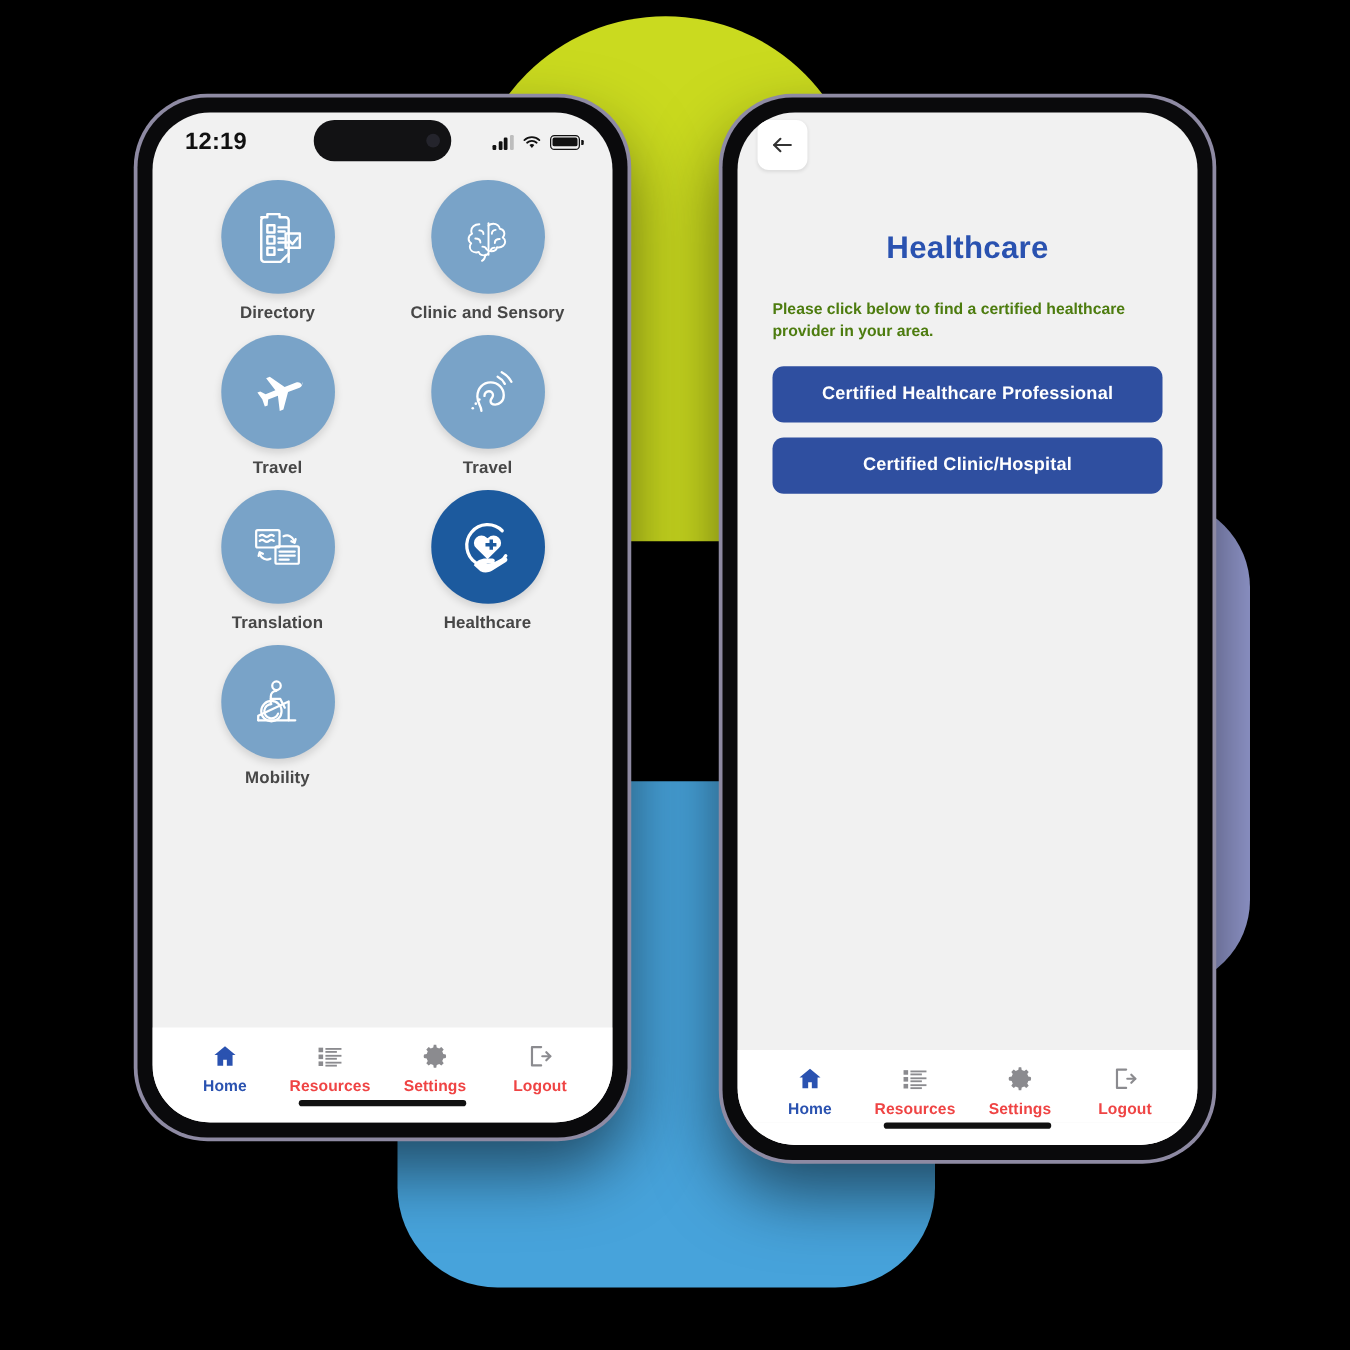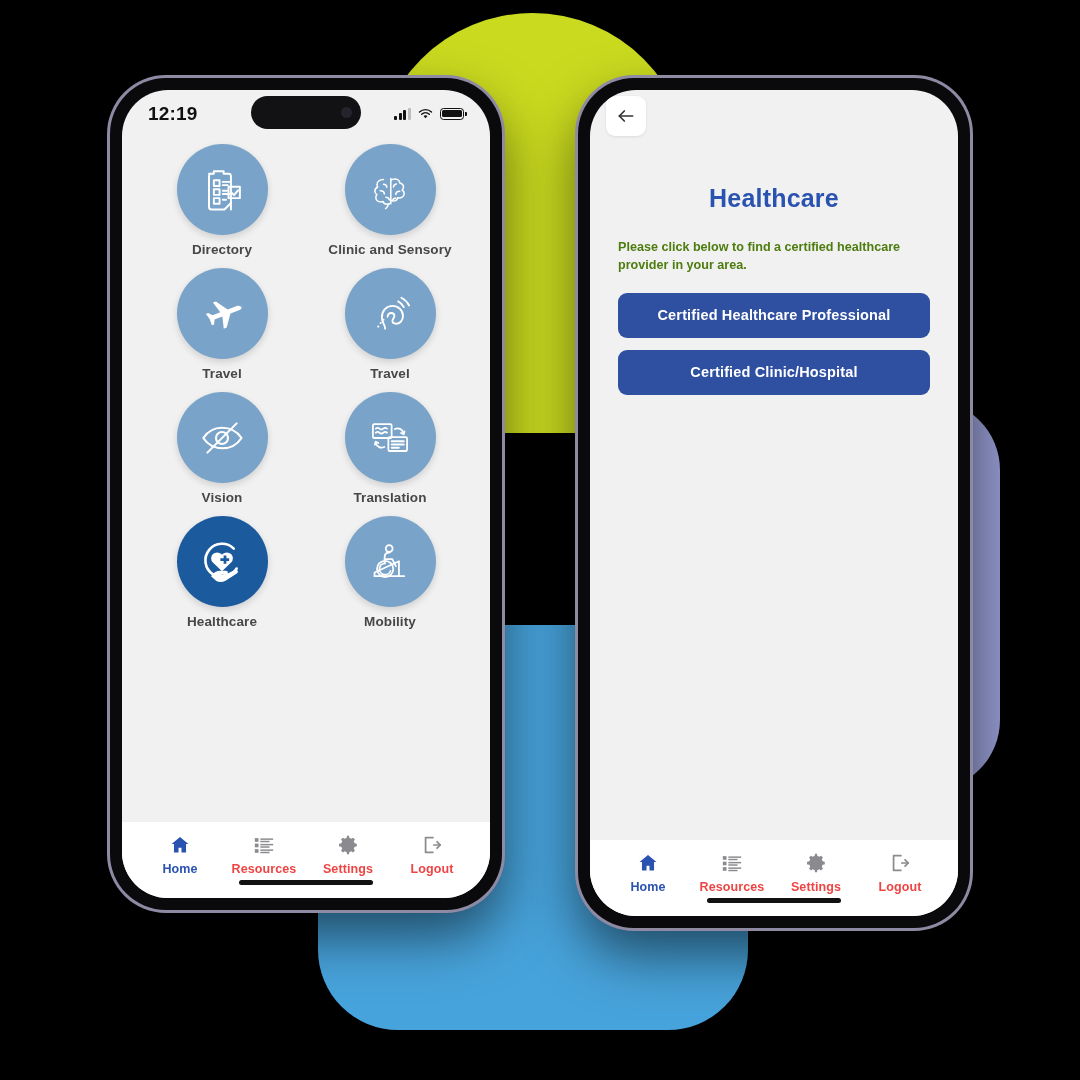--- a/index.html
+++ b/index.html
@@ -179,30 +179,20 @@
                 <path d="M26 50c0-5-4-7-4-14 0-8 5.6-14 13-14s13 5.6 13 12.6c0 6-4.4 9.4-8.4 9.4-3 0-4.6-1.6-4.6-3.6 0-2.4 2.4-3.2 2.4-5.8 0-2.2-1.8-3.8-4-3.8-2.6 0-4.4 2-4.4 4.6"></path>
                 <path d="M42 16.5a16 16 0 0 1 7 7M46 12a22 22 0 0 1 9.5 9.5"></path>
                 <circle cx="24" cy="39" r="1.3" fill="#fff" stroke="none"></circle>
                 <circle cx="20.5" cy="43" r="1.3" fill="#fff" stroke="none"></circle>
                 <circle cx="17.5" cy="47.5" r="1.3" fill="#fff" stroke="none"></circle>
               </svg>
             </div>
             <div class="tile-label">Travel</div>
           </div>
 
-          <div class="tile">
-            <div class="circ">
-              <svg viewBox="0 0 64 64" fill="none" stroke="#fff" stroke-width="2.6" stroke-linecap="round" stroke-linejoin="round">
-                <path d="M9 32c5.5-8.4 13.6-12.6 23-12.6S50.5 23.6 56 32c-5.5 8.4-13.6 12.6-23 12.6S14.5 40.4 9 32z"></path>
-                <circle cx="32" cy="32" r="7.4"></circle>
-                <path d="M14 50 50 14"></path>
-              </svg>
-            </div>
-            <div class="tile-label">Vision</div>
-          </div>
 
           <div class="tile">
             <div class="circ">
               <svg viewBox="0 0 64 64" fill="none" stroke="#fff" stroke-width="2.2" stroke-linecap="round" stroke-linejoin="round">
                 <rect x="11" y="15" width="23" height="17" rx="1.6"></rect>
                 <path d="M14.5 20.5c1.6-1.4 3-1.4 4.6 0s3 1.4 4.6 0 3-1.4 4.6 0M14.5 25.5c1.6-1.4 3-1.4 4.6 0s3 1.4 4.6 0 3-1.4 4.6 0"></path>
                 <rect x="30" y="31" width="23" height="17" rx="1.6"></rect>
                 <path d="M34 36h15M34 40h15M34 44h9"></path>
                 <path d="M38 21c4.5-2.2 9 .2 10.5 4.6"></path>
                 <path d="M45.6 25.8l3.2 1.6 1-3.6"></path>

